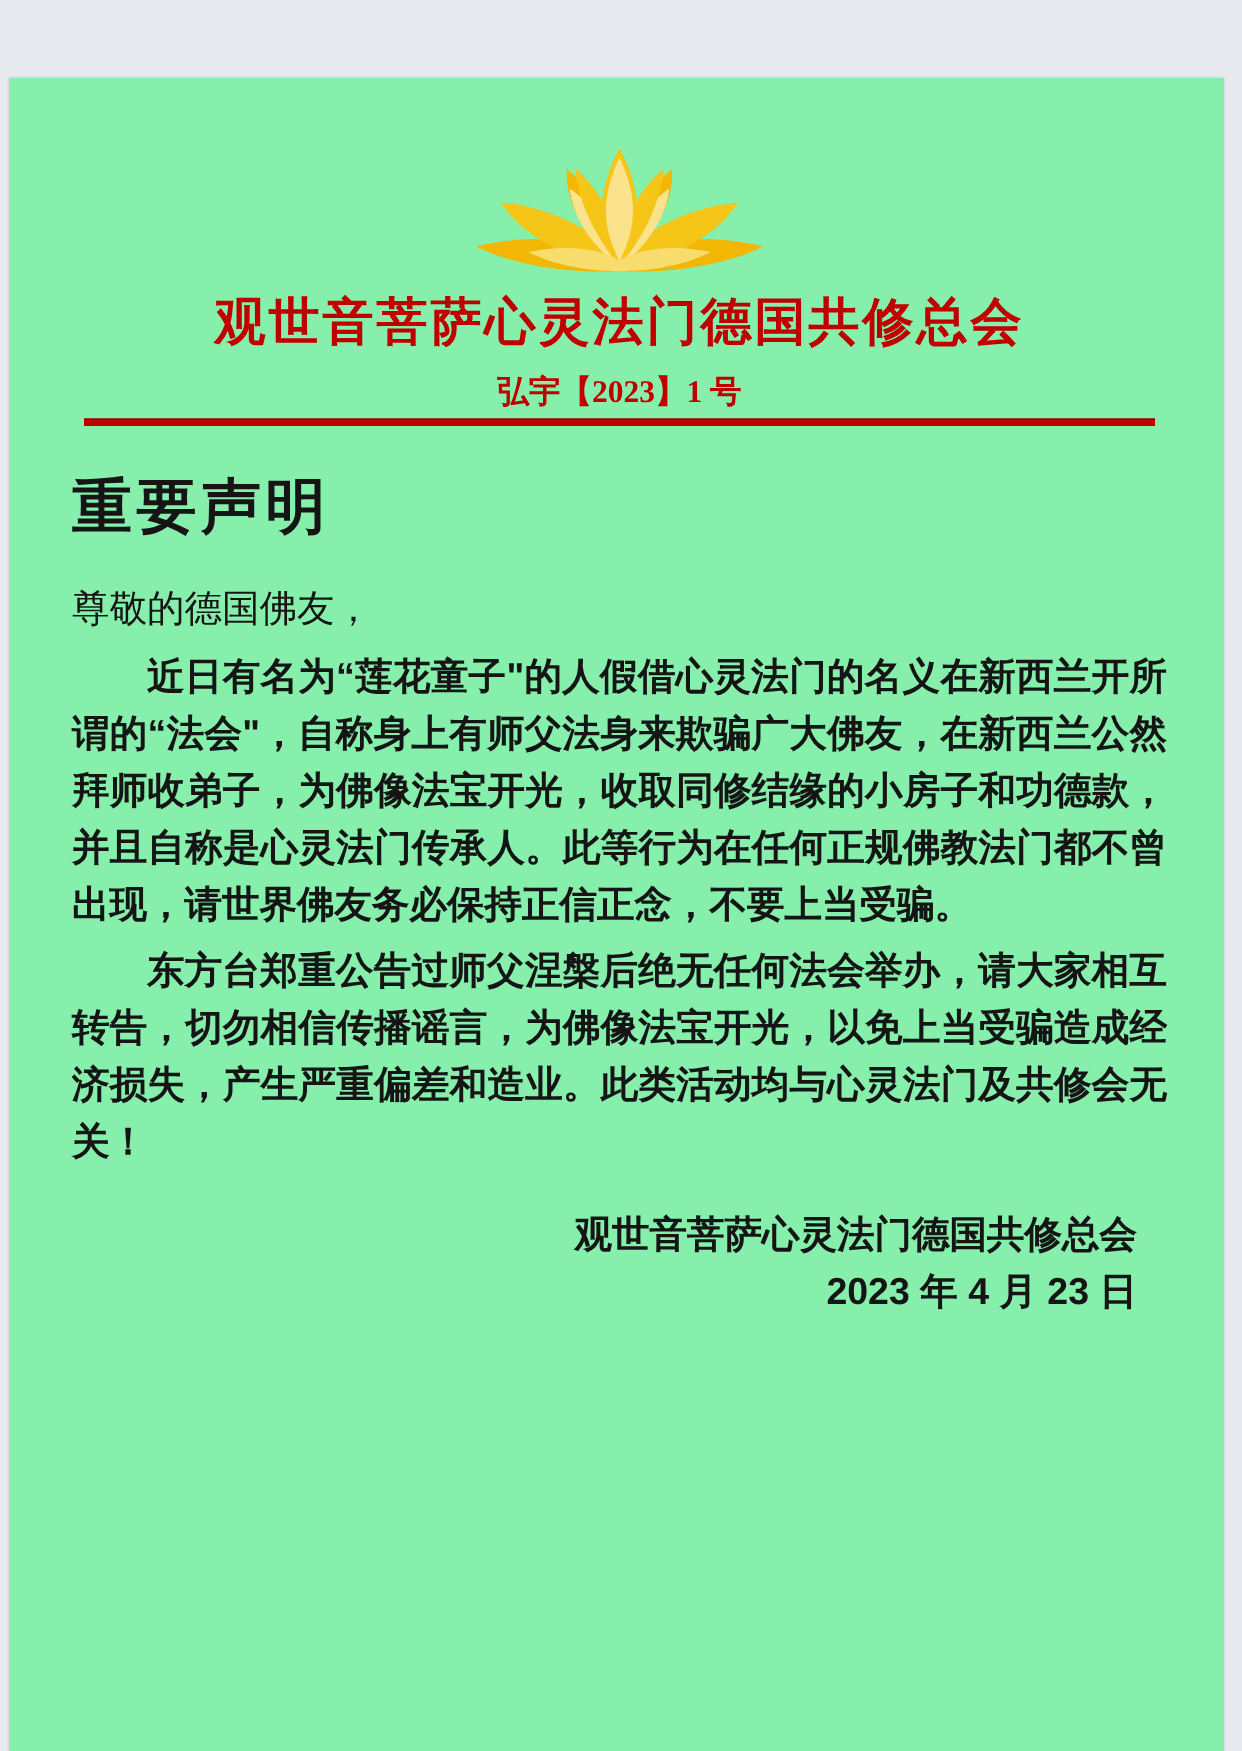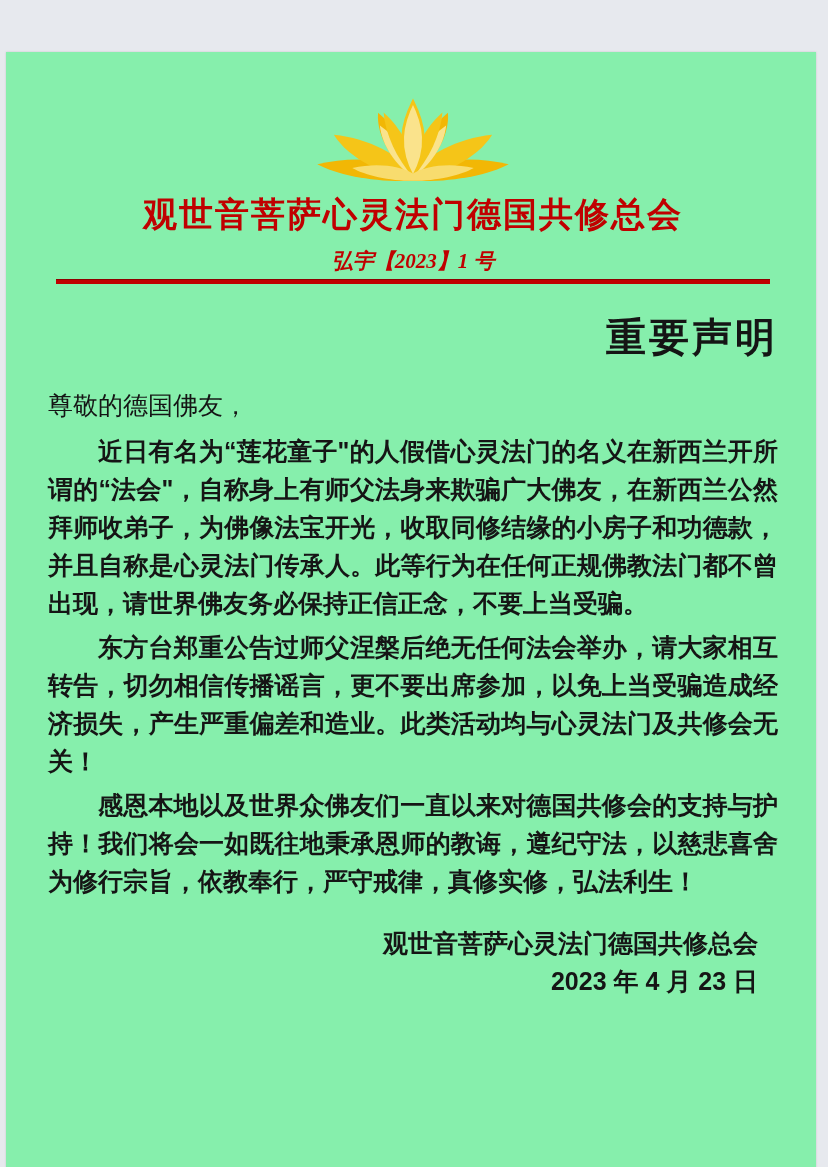--- a/index.html
+++ b/index.html
@@ -34,31 +34,30 @@
     letter-spacing: 2px;
     font-family: "Liberation Serif", serif;
   }
   .doc-number {
     margin-top: 9px;
     text-align: center;
     color: #c00000;
     font-size: 21px;
     font-weight: bold;
     font-family: "Liberation Serif", serif;
-    font-style: italic;
   }
   .red-rule {
     height: 4px;
     background: #c00000;
     margin: 4px 8px 0 8px;
     border-top: 1px solid #8f0000;
   }
   .doc-title {
     margin-top: 26px;
-    text-align: right;
+    text-align: left;
     color: #151515;
     font-size: 40px;
     font-weight: bold;
     letter-spacing: 3px;
   }
   .salutation {
     margin-top: 24px;
     font-size: 25px;
     font-weight: normal;
     color: #151515;
@@ -118,22 +117,21 @@
     </div>
 
     <div class="red-rule"></div>
 
     <div class="doc-title">重要声明</div>
 
     <div class="salutation">尊敬的德国佛友，</div>
 
     <div class="body-text">
       <p>近日有名为“莲花童子"的人假借心灵法门的名义在新西兰开所谓的“法会"，自称身上有师父法身来欺骗广大佛友，在新西兰公然拜师收弟子，为佛像法宝开光，收取同修结缘的小房子和功德款，并且自称是心灵法门传承人。此等行为在任何正规佛教法门都不曾出现，请世界佛友务必保持正信正念，不要上当受骗。</p>
-      <p>东方台郑重公告过师父涅槃后绝无任何法会举办，请大家相互转告，切勿相信传播谣言，更不要出席参加，以免上当受骗造成经济损失，产生严重偏差和造业。此类活动均与心灵法门及共修会无关！</p>
-      <p>感恩本地以及世界众佛友们一直以来对德国共修会的支持与护持！我们将会一如既往地秉承恩师的教诲，遵纪守法，以慈悲喜舍为修行宗旨，依教奉行，严守戒律，真修实修，弘法利生！</p>
+      <p>东方台郑重公告过师父涅槃后绝无任何法会举办，请大家相互转告，切勿相信传播谣言，为佛像法宝开光，以免上当受骗造成经济损失，产生严重偏差和造业。此类活动均与心灵法门及共修会无关！</p>
     </div>
 
     <div class="signature">
       <div>观世音菩萨心灵法门德国共修总会</div>
       <div>2023 年 4 月 23 日</div>
     </div>
 
   </div>
 </div>
 

